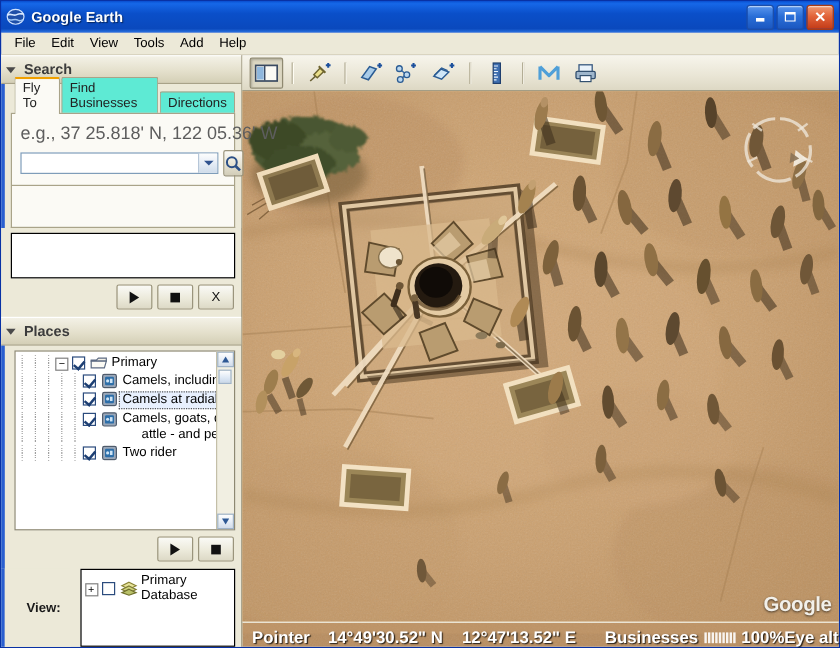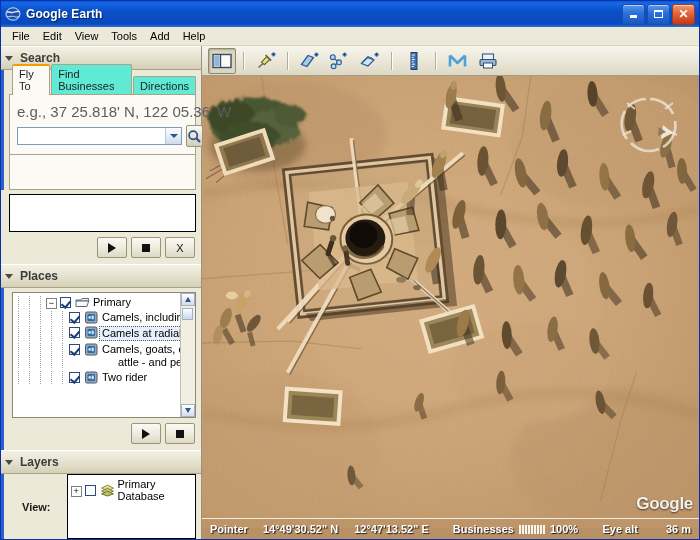--- a/index.html
+++ b/index.html
@@ -213,22 +213,22 @@
   }
   .tb-btn.pressed{background:#dcd7c2;border:1px solid #8f8971;box-shadow:inset 1px 1px 2px rgba(0,0,0,.22);}
   .tb-sep{width:1px;height:18px;background:#b3ad95;margin:0 5px;border-right:1px solid #fffdf4;}
   .map{
     flex:1;position:relative;overflow:hidden;
     background:#c99f6d;
   }
   .statusbar{
     height:20px;flex:0 0 20px;
     position:relative;
-    display:flex;align-items:center;
-    font-size:11px;font-weight:bold;color:#fff;
+    display:flex;align-items:flex-end;
+    font-size:14px;font-weight:bold;color:#fff;
     text-shadow:1px 1px 1px rgba(0,0,0,.8);
     border-top:1px solid rgba(255,255,255,.25);
   }
   .sb-cell{white-space:nowrap;}
   .streamg{display:inline-flex;gap:1px;align-items:center;margin:0 5px;}
   .streamg i{display:block;width:2px;height:9px;background:#fff;opacity:.9;}
 
   
   .compass{
     position:absolute;right:12px;top:15px;width:74px;height:66px;pointer-events:none;
@@ -440,24 +440,20 @@
         <div class="ctrl-row">
           <div class="ctrl-btn">
               <span class="tri-play"></span>
             </div>
           <div class="ctrl-btn">
               <span class="sq-stop"></span>
             </div>
         </div>
       </div>
 
-      <div class="sec-head">
-        <span class="tri"></span>
-        <span>Layers</span>
-      </div>
 
       <div class="layers-wrap">
         <div class="viewrow">
           <span class="lbl">View:</span>
         </div>
         <div class="layerbox">
           <div class="lrow">
             <span class="expander">+</span>
             <span class="cb"></span>
             <span class="ic">

